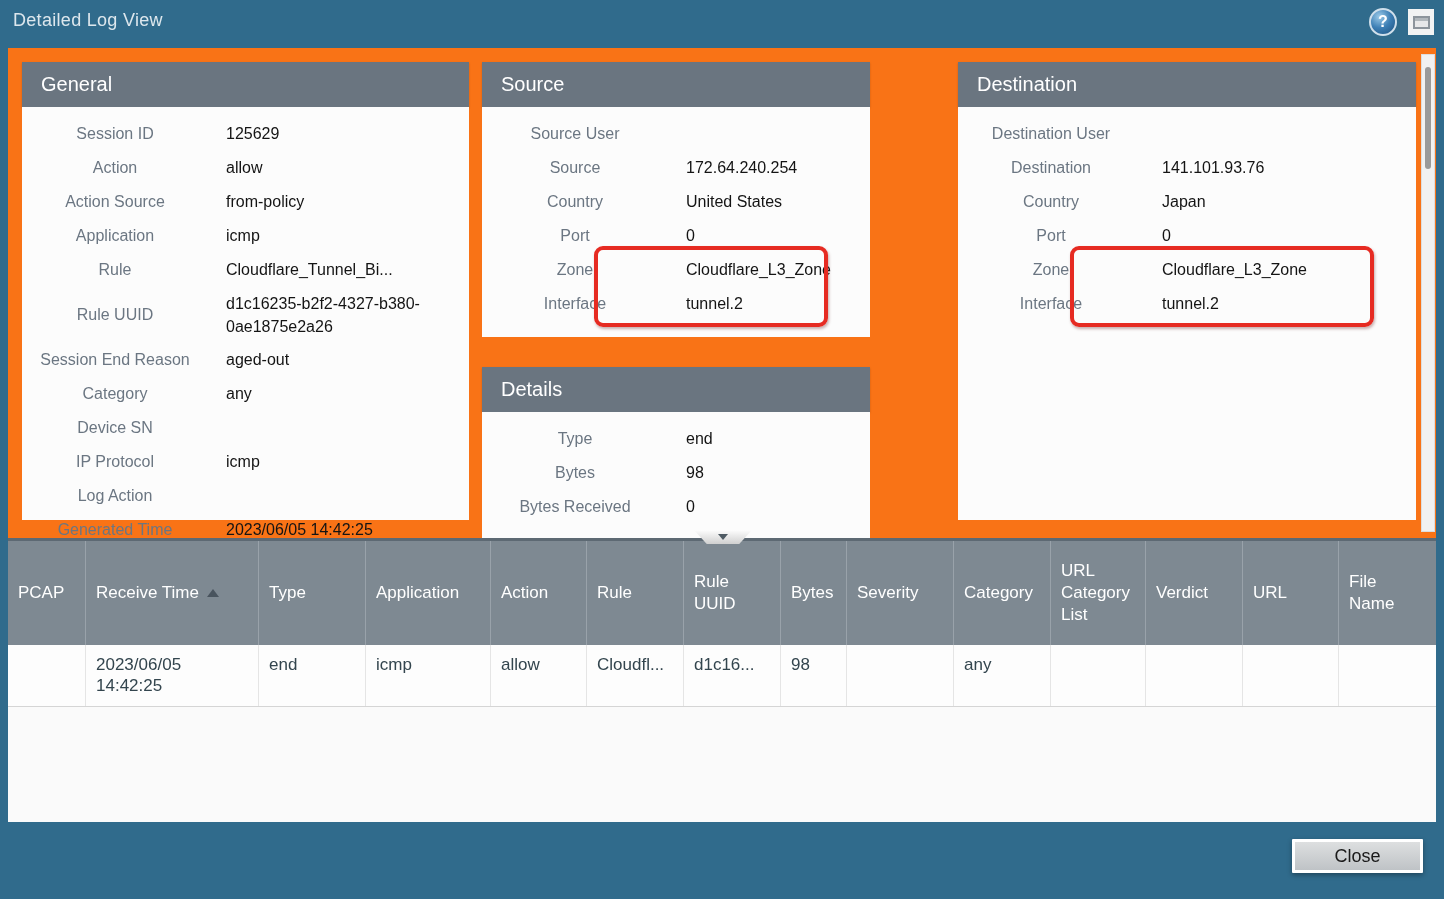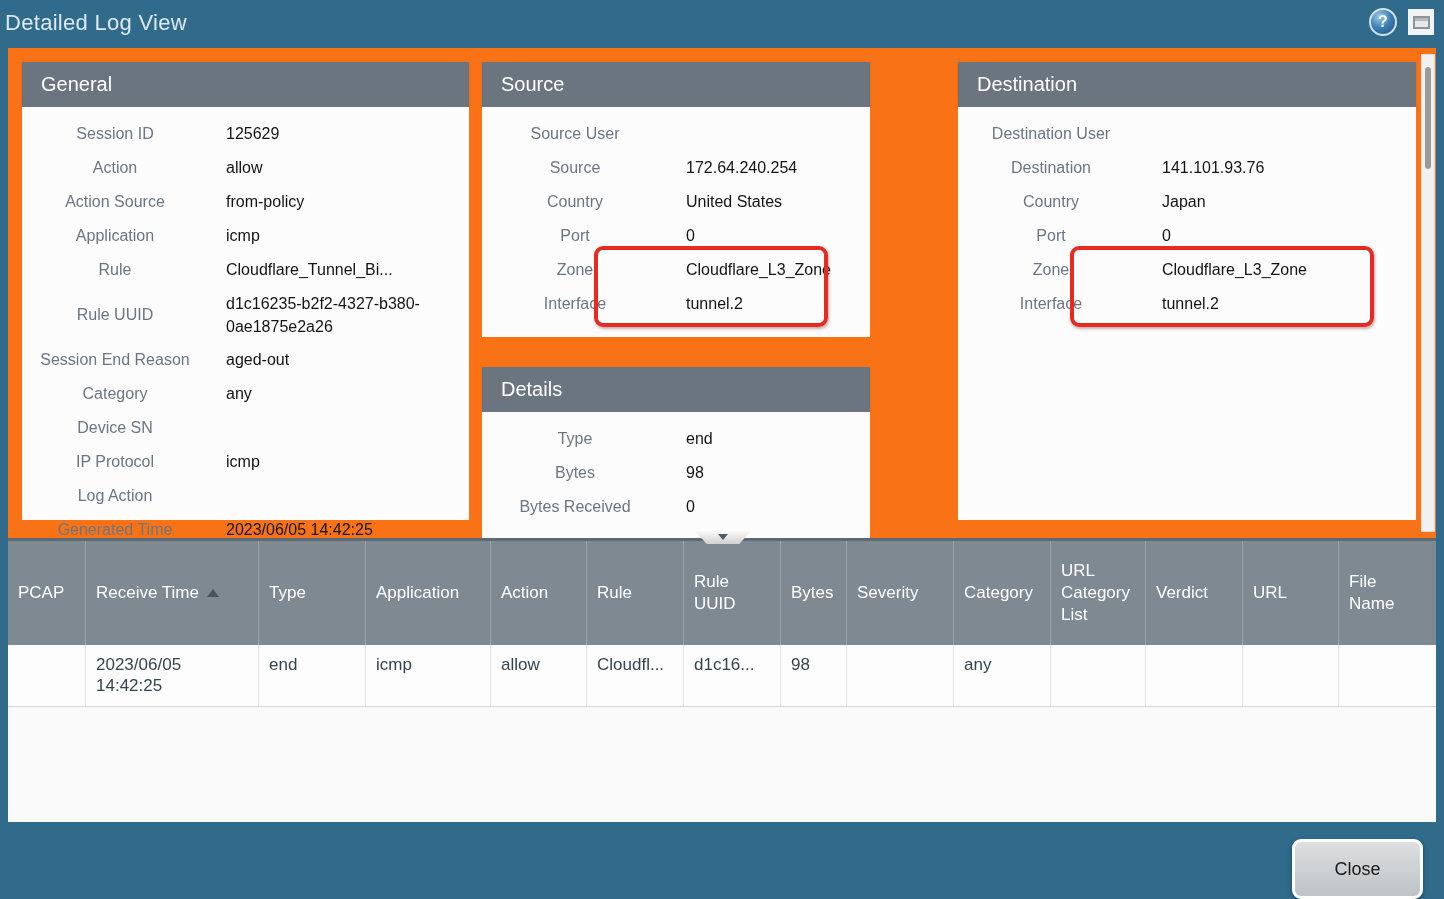--- a/index.html
+++ b/index.html
@@ -7,22 +7,22 @@
   body {
     background:#306b8c;
     font-family:"Liberation Sans", sans-serif;
     position:relative;
     overflow:hidden;
   }
 
   
   .titlebar { position:absolute; top:0; left:0; width:1444px; height:48px; }
   .dialog-title {
-    position:absolute; left:5px; top:10px;
-    font-size:22px; color:#dde7ed; letter-spacing:.3px; font-weight:400;
+    position:absolute; left:13px; top:10px;
+    font-size:18px; color:#dde7ed; letter-spacing:.3px; font-weight:400;
   }
   .tb-icons { position:absolute; right:10px; top:8px; display:flex; gap:11px; align-items:center; }
   .help-icon {
     width:28px; height:28px; border-radius:50%;
     background:radial-gradient(circle at 35% 28%, #9bcae8 0%, #3d7fb5 48%, #1b507e 100%);
     border:2px solid #cfdfeb;
     color:#fff; font-weight:bold; font-size:16px;
     display:flex; align-items:center; justify-content:center;
     cursor:pointer;
   }
@@ -114,22 +114,22 @@
     border-right:1px solid #e5e5e5; color:#33454e; font-size:17px; line-height:21px;
     padding:9px 10px; overflow:hidden;
   }
   .c0{width:78px;} .c1{width:173px;} .c2{width:107px;} .c3{width:125px;}
   .c4{width:96px;} .c5{width:97px;} .c6{width:97px;} .c7{width:66px;}
   .c8{width:107px;} .c9{width:97px;} .c10{width:95px;} .c11{width:97px;}
   .c12{width:96px;} .c13{flex:1; border-right:none;}
 
   
   .close-btn {
-    position:absolute; left:1292px; top:839px; width:131px; height:60px;
-    border-radius:9px; border:3px solid #ffffff;
+    position:absolute; left:1292px; top:839px; width:131px; height:34px;
+    border-radius:1px; border:3px solid #ffffff;
     background:linear-gradient(#dddfe0,#bfc3c6);
     color:#1a1a1a; font-size:18px;
     display:flex; align-items:center; justify-content:center;
     box-shadow:0 2px 5px rgba(0,0,0,.35);
     cursor:pointer;
   }
 </style>
 </head>
 <body>
 

